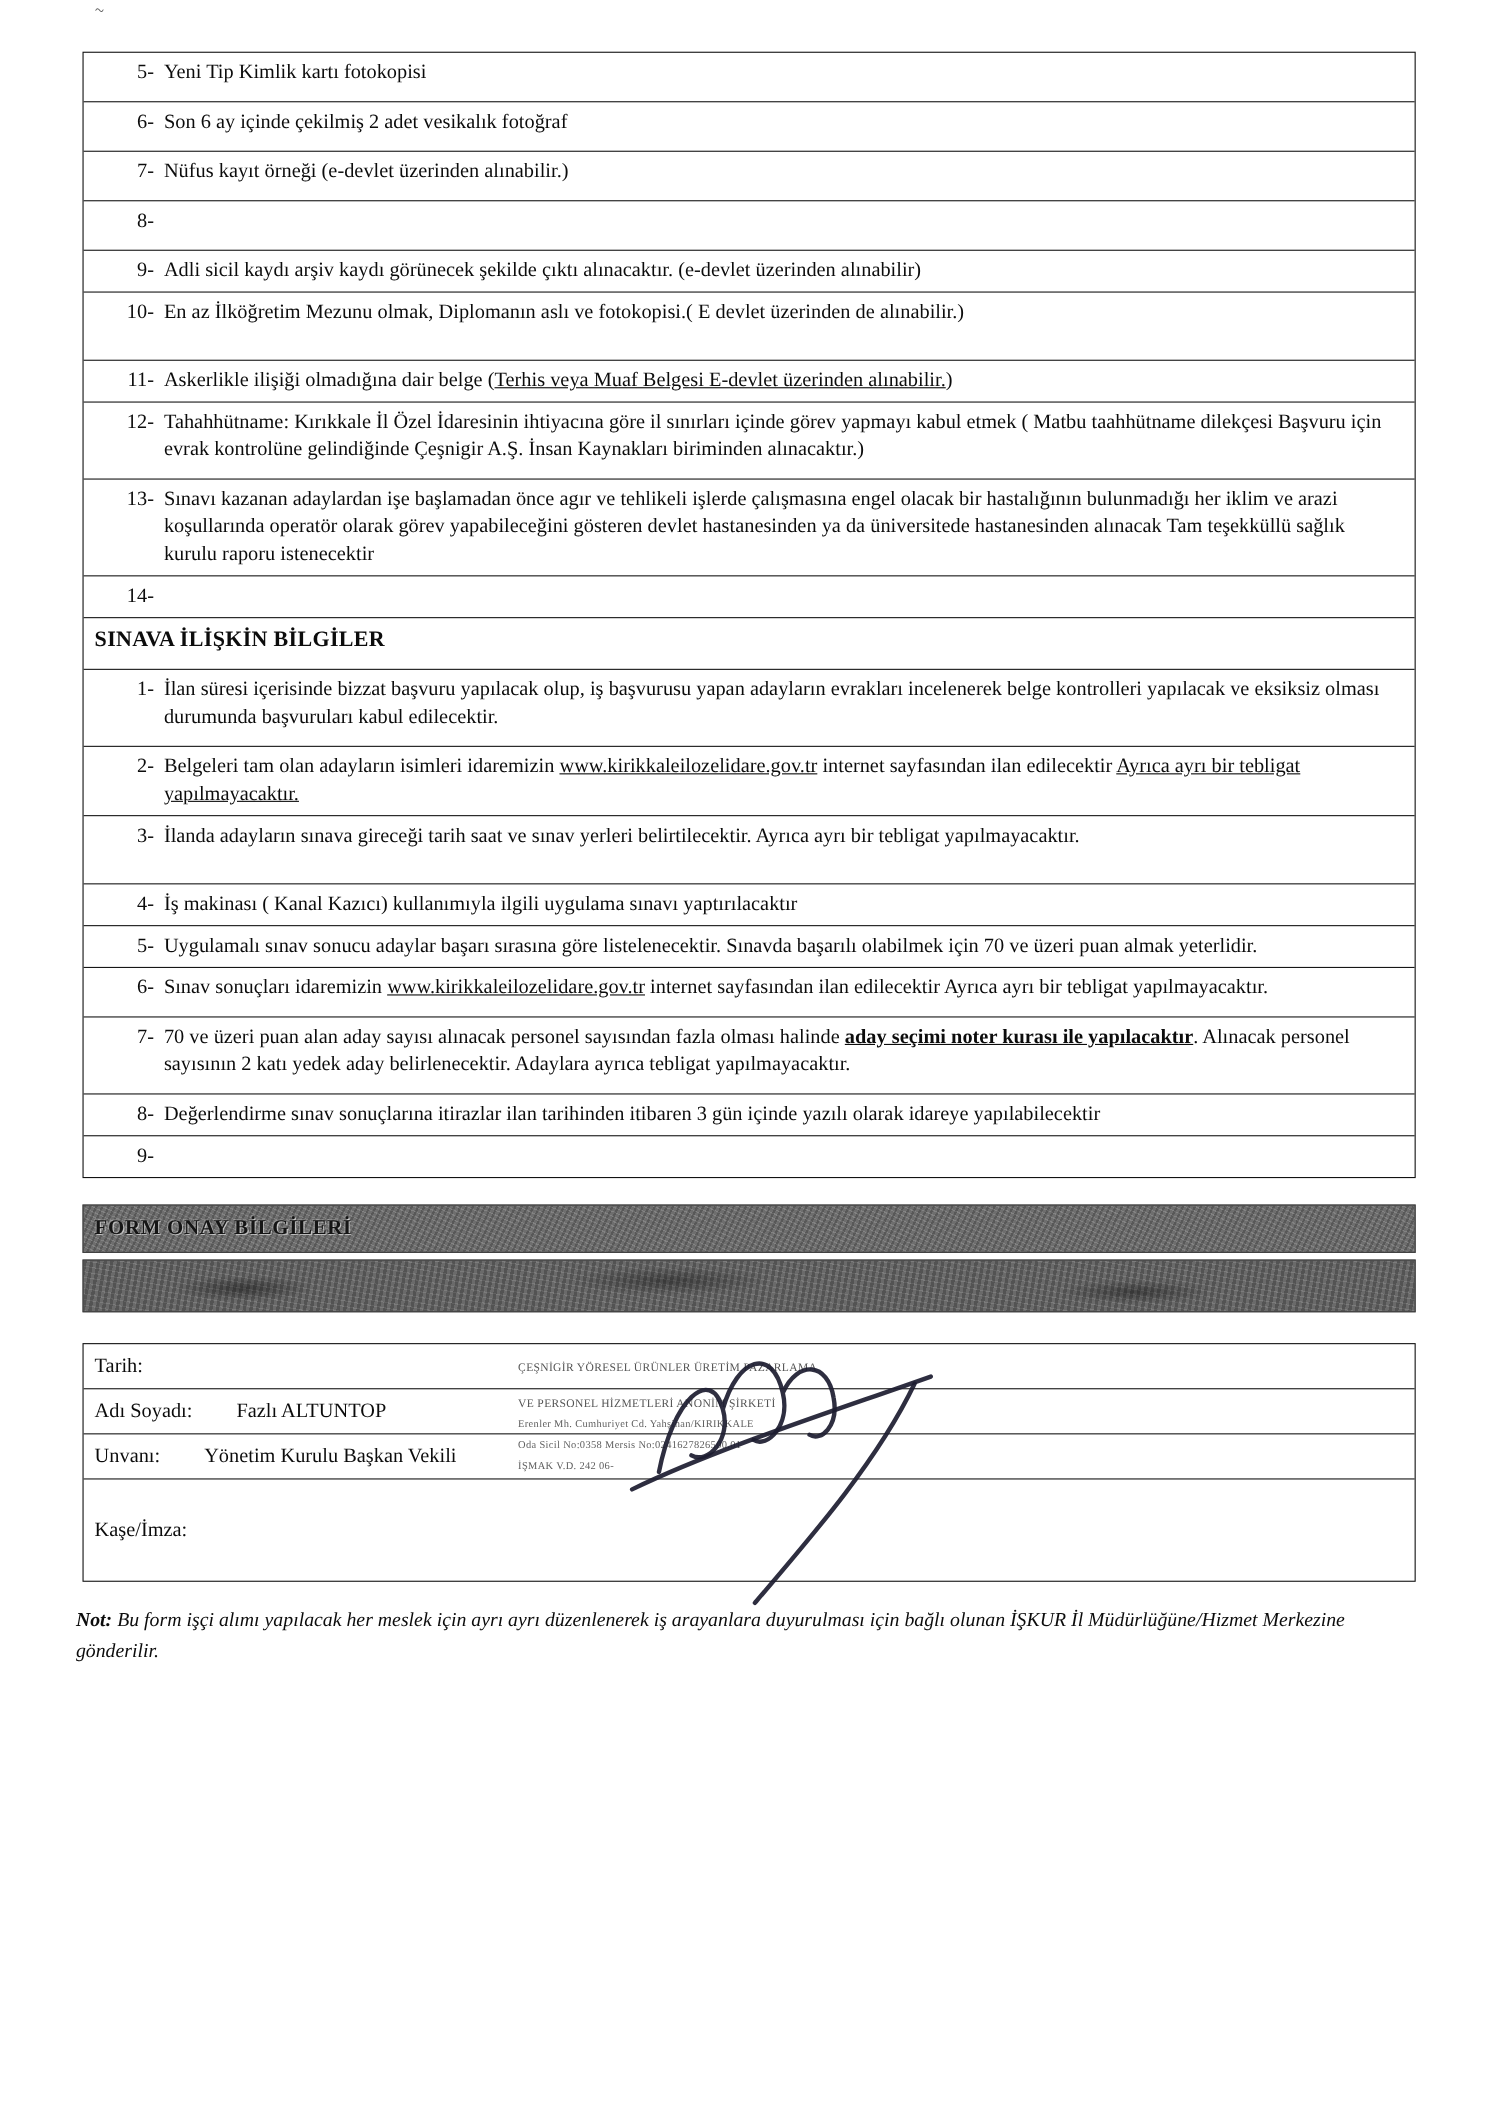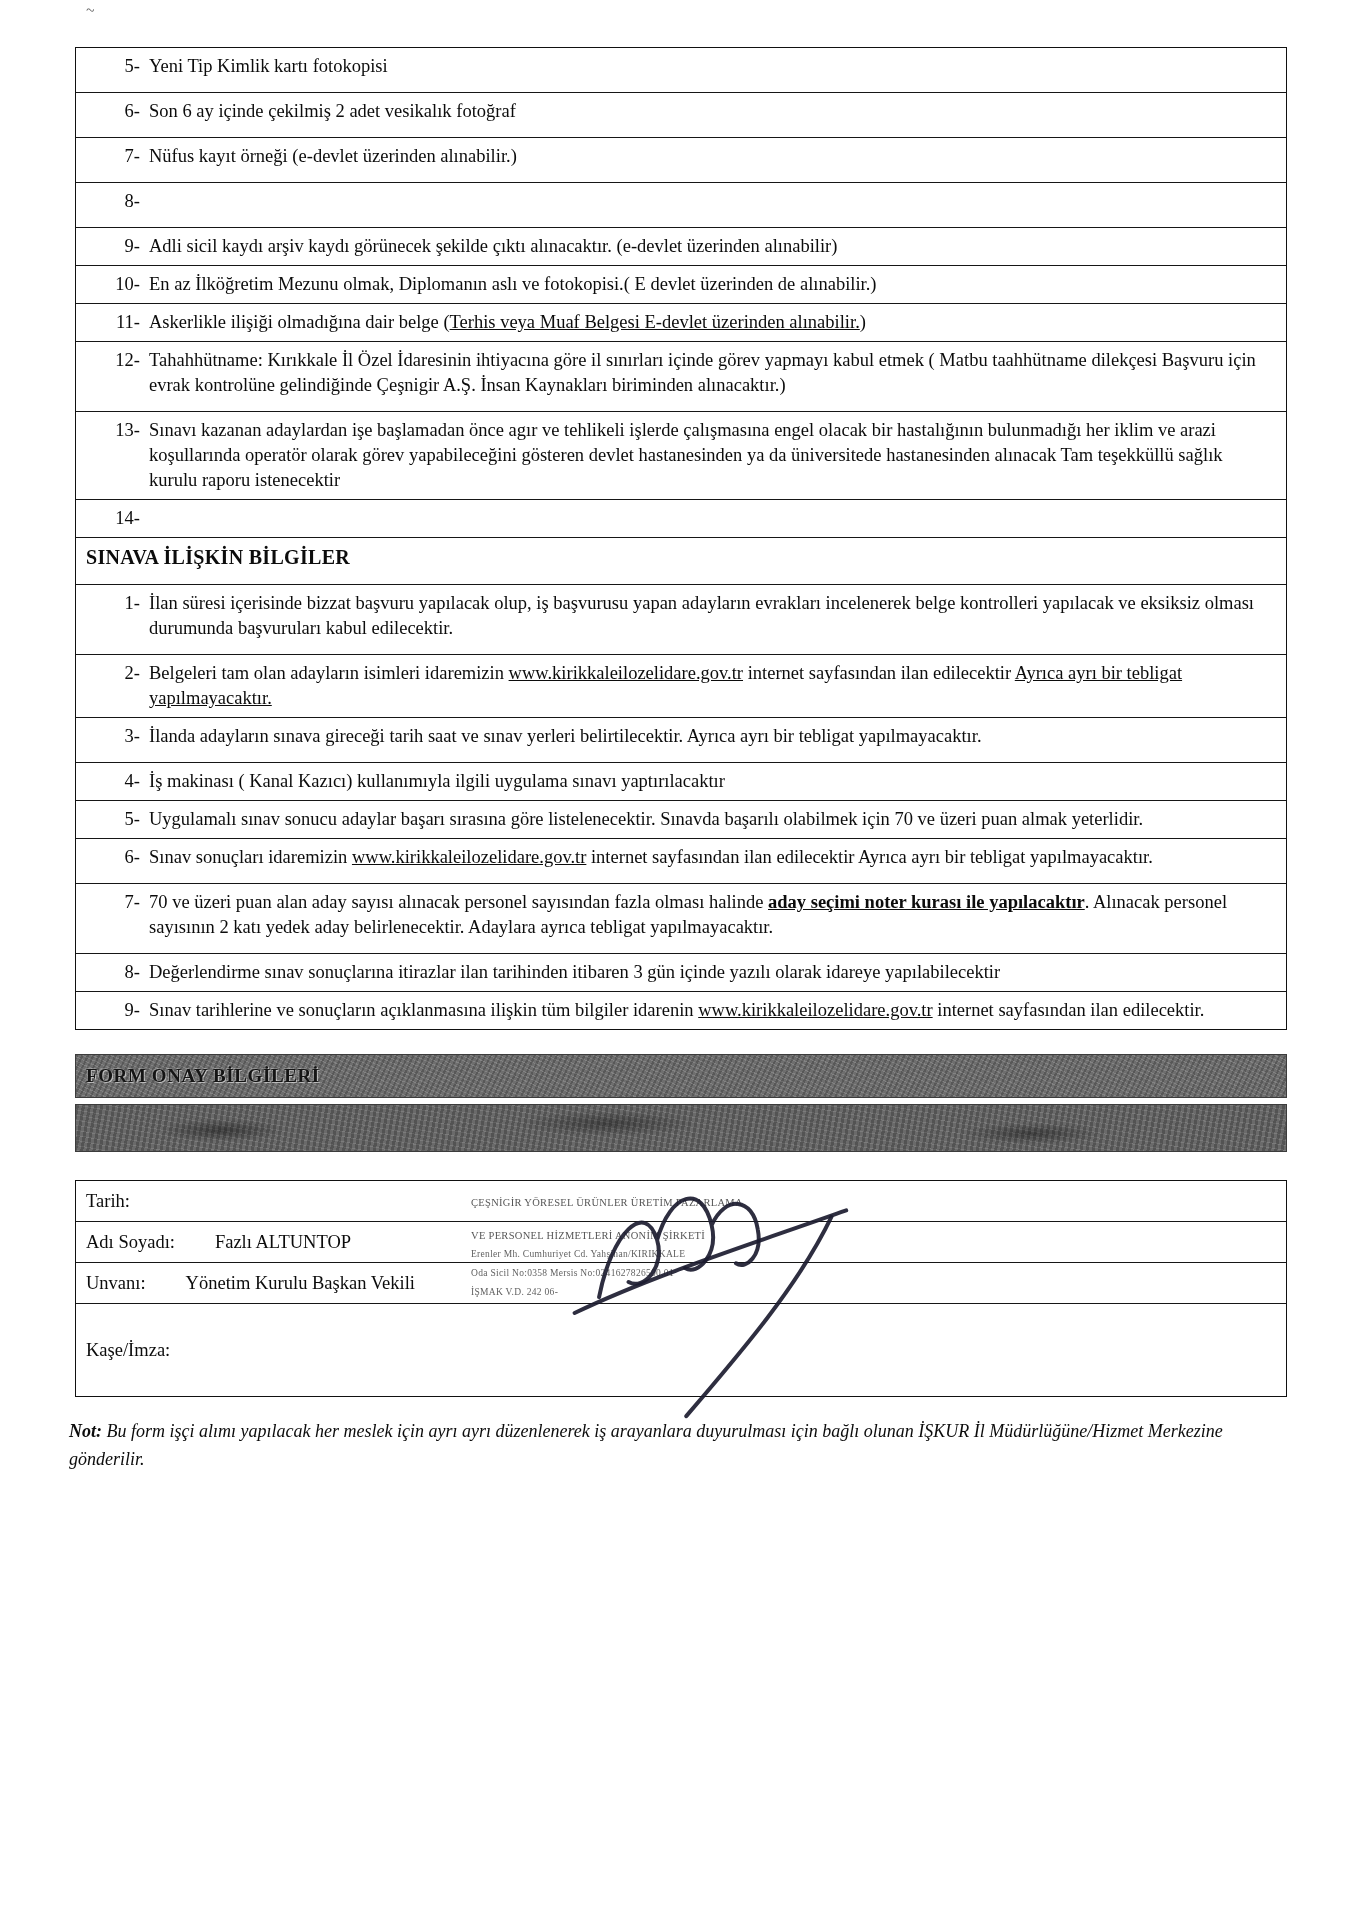--- a/index.html
+++ b/index.html
@@ -8,21 +8,21 @@
     font-family:"Liberation Serif", serif;color:#0c0c0c;
   }
   .artifact{position:absolute;left:86px;top:2px;font-size:15px;color:#555;transform:rotate(12deg);}
   .content{position:absolute;left:75px;top:47px;width:1212px;}
   .main-table{border:1.5px solid #111;}
   .row{display:flex;padding:6px 16px 6px 0;font-size:18.5px;line-height:25px;}
   .main-table > .row + .row,
   .main-table > .section-head,
   .main-table > .section-head + .row{border-top:1px solid #161616;}
   .row.gap{margin-top:7px;}
-  .row.t-dashed{border-top-style:dashed;}
+  .row.t-dashed{border-top-style:dashed;margin-top:24px;}
   .num{flex:none;width:64px;text-align:right;padding-right:9px;}
   .txt{flex:1;}
   .u{text-decoration:underline;}
   .b{font-weight:bold;}
   .section-head{
     padding:8px 10px;font-weight:bold;font-size:20px;letter-spacing:.3px;
   }
   .band{
     height:42px;display:flex;align-items:center;
     background:
@@ -147,21 +147,20 @@
       <div class="row gap">
         <span class="num">7-</span>
         <span class="txt"><span>70 ve üzeri puan alan aday sayısı alınacak personel sayısından fazla olması halinde </span><span class="u b">aday seçimi noter kurası ile yapılacaktır</span><span>. Alınacak personel sayısının 2 katı yedek aday belirlenecektir. Adaylara ayrıca tebligat yapılmayacaktır.</span></span>
       </div>
       <div class="row gap">
         <span class="num">8-</span>
         <span class="txt"><span>Değerlendirme sınav sonuçlarına itirazlar ilan tarihinden itibaren 3 gün içinde yazılı olarak idareye yapılabilecektir</span></span>
       </div>
       <div class="row">
         <span class="num">9-</span>
-        <span class="txt"><span>Sınav tarihlerine ve sonuçların açıklanmasına ilişkin tüm bilgiler idarenin </span><span class="u">www.kirikkaleilozelidare.gov.tr</span><span> internet sayfasından ilan edilecektir.</span></span>
       </div>
 
     </div>
 
     <div class="band band-title">
       <span>FORM ONAY BİLGİLERİ</span>
     </div>
     <div class="band band-empty"></div>
 
     <div class="fields">

